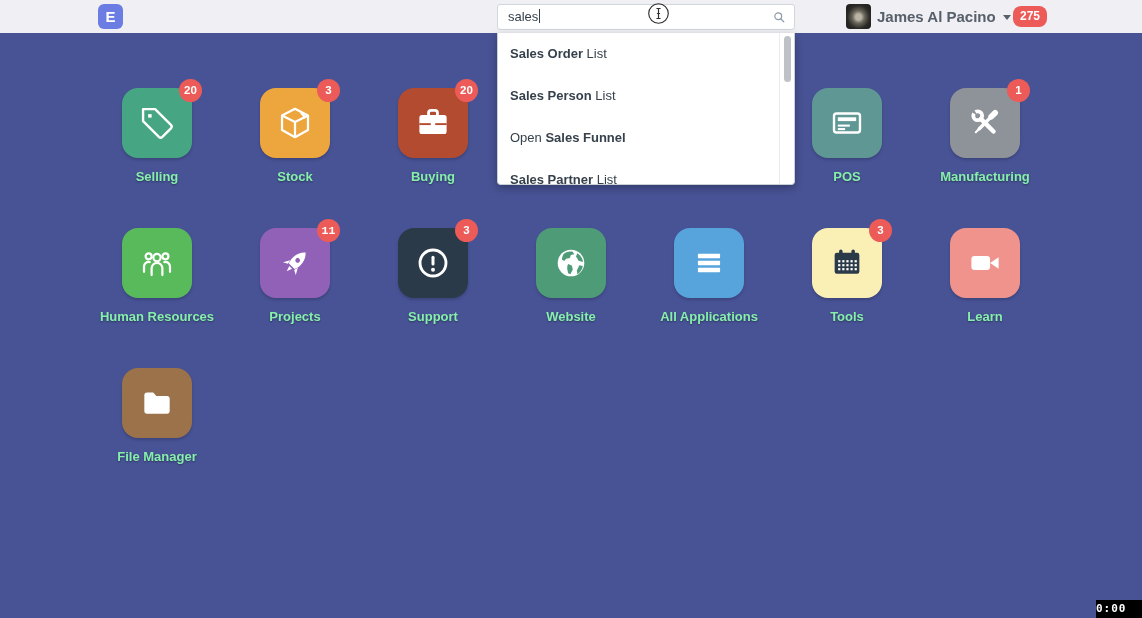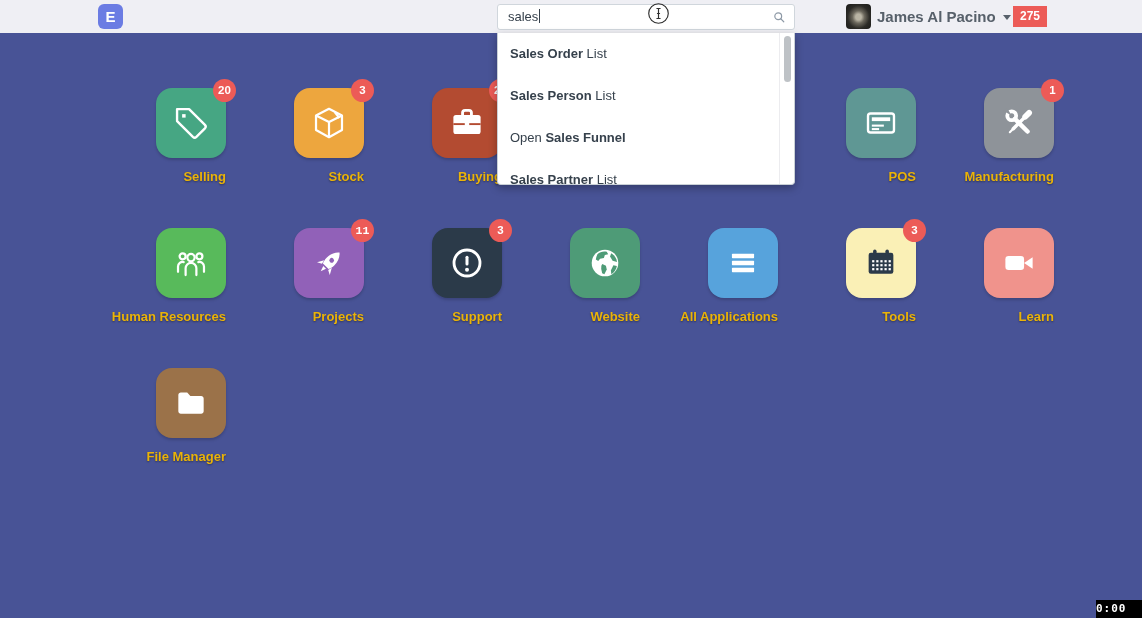--- a/index.html
+++ b/index.html
@@ -16,41 +16,41 @@
             padding:0 24px 0 10px; line-height:24px; }
   .caret-bar { display:inline-block; width:1px; height:14px; background:#36414C; vertical-align:-2px; margin-left:1px; }
   .search-icon { position:absolute; right:6px; top:4px; width:17px; height:17px; cursor:pointer; }
   .pointer-cursor { position:absolute; left:647px; top:2px; width:23px; height:23px; z-index:30; }
   .avatar { position:absolute; left:846px; top:4px; width:25px; height:25px; border-radius:4px; cursor:pointer;
             background:radial-gradient(ellipse at 50% 52%, #b9b4a4 0%, #b9b4a4 16%, #6b675c 34%, #2c2b27 62%, #191917 100%); }
   .username { position:absolute; left:877px; top:0; height:33px; display:flex; align-items:center; gap:7px;
               font-size:15px; font-weight:bold; color:#57606A; cursor:pointer; }
   .caret-down { width:0; height:0; border-left:4px solid transparent; border-right:4px solid transparent;
                 border-top:5px solid #57606A; margin-top:2px; }
-  .notif { position:absolute; left:1013px; top:6px; height:21px; padding:0 7px; border-radius:0;
+  .notif { position:absolute; left:1013px; top:6px; height:21px; padding:0 7px; border-radius:8px;
            background:#EC5B57; color:#fff; font-size:12px; font-weight:bold; line-height:21px; cursor:pointer; }
 
   
   .dropdown { position:absolute; left:497px; top:33px; width:298px; height:152px; background:#fff;
               border:1px solid #C9D0D6; border-top:none; border-radius:0 0 4px 4px;
               box-shadow:0 3px 9px rgba(0,0,0,0.3); z-index:20; overflow:hidden; }
   .dd-item { height:42px; line-height:42px; padding-left:12px; font-size:13px; color:#36414C; cursor:pointer; white-space:nowrap; }
   .dd-item b { font-weight:bold; }
   .dd-line { position:absolute; right:14px; top:0; bottom:0; width:1px; background:#ECECEF; }
   .dd-thumb { position:absolute; right:3px; top:3px; width:7px; height:46px; border-radius:3.5px; background:#BEC2C6; cursor:pointer; }
 
   
   .grid { position:absolute; left:88px; top:88px; width:966px; display:grid;
           grid-template-columns:repeat(7,138px); grid-auto-rows:140px; z-index:1; }
-  .cell { display:flex; flex-direction:column; align-items:flex-end; cursor:pointer; }
+  .cell { display:flex; flex-direction:column; align-items:center; cursor:pointer; }
   .tile { position:relative; width:70px; height:70px; border-radius:16px;
           display:flex; align-items:center; justify-content:center;
           box-shadow:0 2px 3px rgba(0,0,0,0.18); }
   .tile svg { width:38px; height:38px; }
-  .lbl { margin-top:11px; font-size:13px; font-weight:bold; color:#eab308; white-space:nowrap;
+  .lbl { margin-top:11px; font-size:13px; font-weight:bold; color:#86efac; white-space:nowrap;
          text-shadow:0 1px 2px rgba(0,0,0,0.4); }
   .badge { position:absolute; top:-9px; right:-10px; min-width:23px; height:23px; padding:0 4px;
            border-radius:12px; background:#EC5B57; color:#fff; font-size:11.5px; font-weight:bold;
            text-align:center; line-height:23px; }
 
   
   .timer { position:absolute; right:0; bottom:0; width:46px; height:18px; background:#000; color:#fff;
            font-family:"DejaVu Sans Mono", monospace; font-size:11px; font-weight:bold;
            text-align:left; line-height:18px; letter-spacing:1px; z-index:40; }
 </style>

